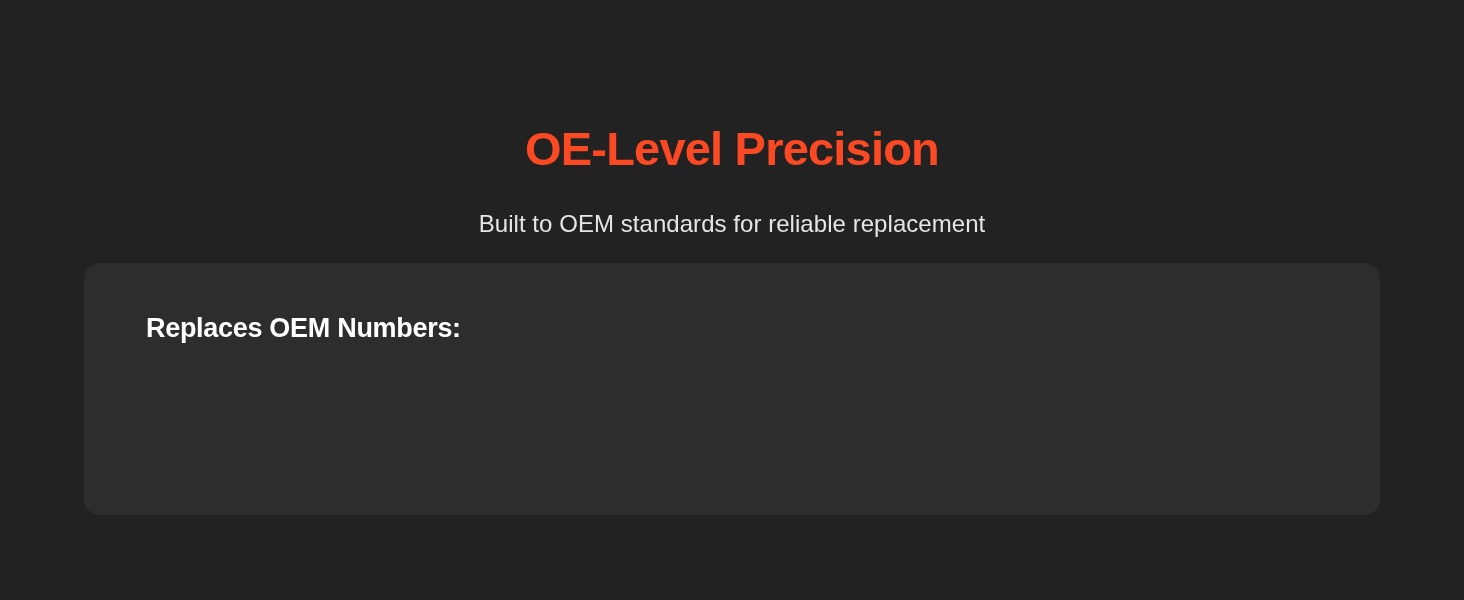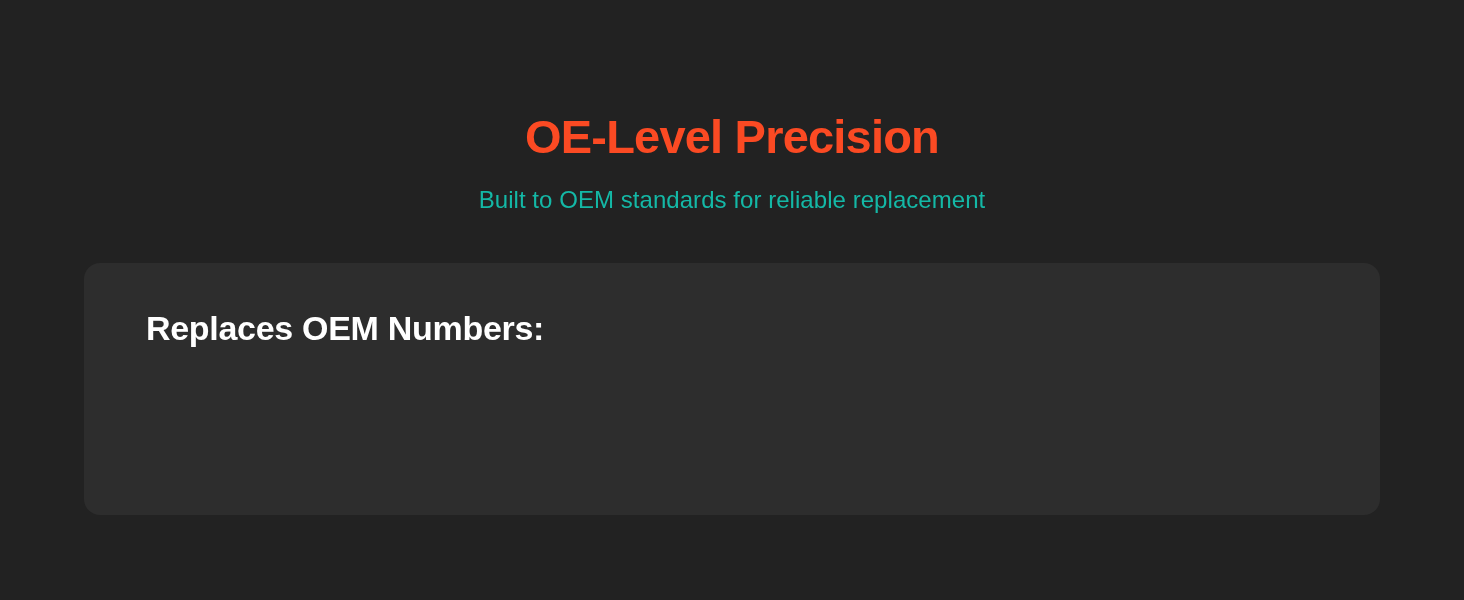--- a/index.html
+++ b/index.html
@@ -27,57 +27,57 @@
   
   .header {
     position: absolute;
     left: 0;
     top: 0;
     width: 1464px;
     text-align: center;
   }
 
   .section-title {
-    margin: 4px;
+    margin: 16px;
     padding-top: 104px;
     font-size: 47px;
     line-height: 58px;
     font-weight: 700;
     letter-spacing: -0.8px;
     color: #FB4A23;
     white-space: nowrap;
   }
 
   .section-subtitle {
     margin: 0;
     padding-top: 15px;
     font-size: 24px;
     line-height: 30px;
     font-weight: 400;
     letter-spacing: 0.05px;
-    color: #14b8a6;
+    color: #e5e5e5;
     white-space: nowrap;
   }
 
   
   .oem-card {
     position: absolute;
     left: 84px;
     top: 263px;
     width: 1296px;
     height: 252px;
     box-sizing: border-box;
     background: #2D2D2D;
     border-radius: 16px;
     padding: 48px 62px 0 62px;
   }
 
   .oem-card-title {
     margin: 0;
-    font-size: 34px;
+    font-size: 27px;
     line-height: 34px;
     font-weight: 700;
     letter-spacing: -0.3px;
     color: #FFFFFF;
   }
 
   .oem-numbers {
     margin: 0;
     padding-top: 21px;
     font-size: 24px;

